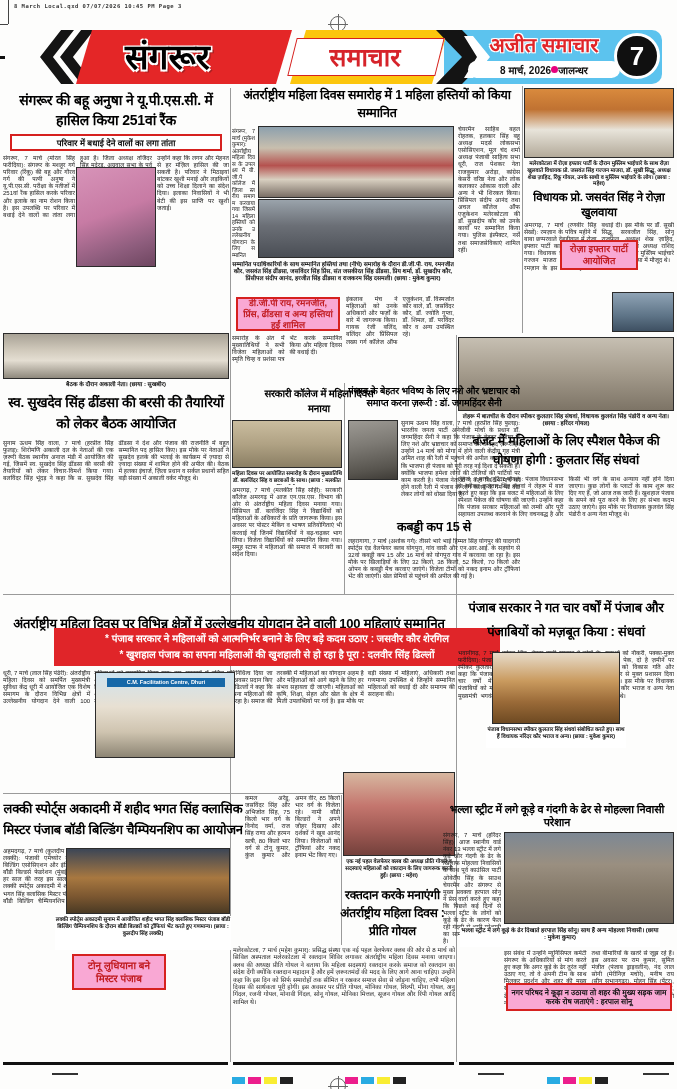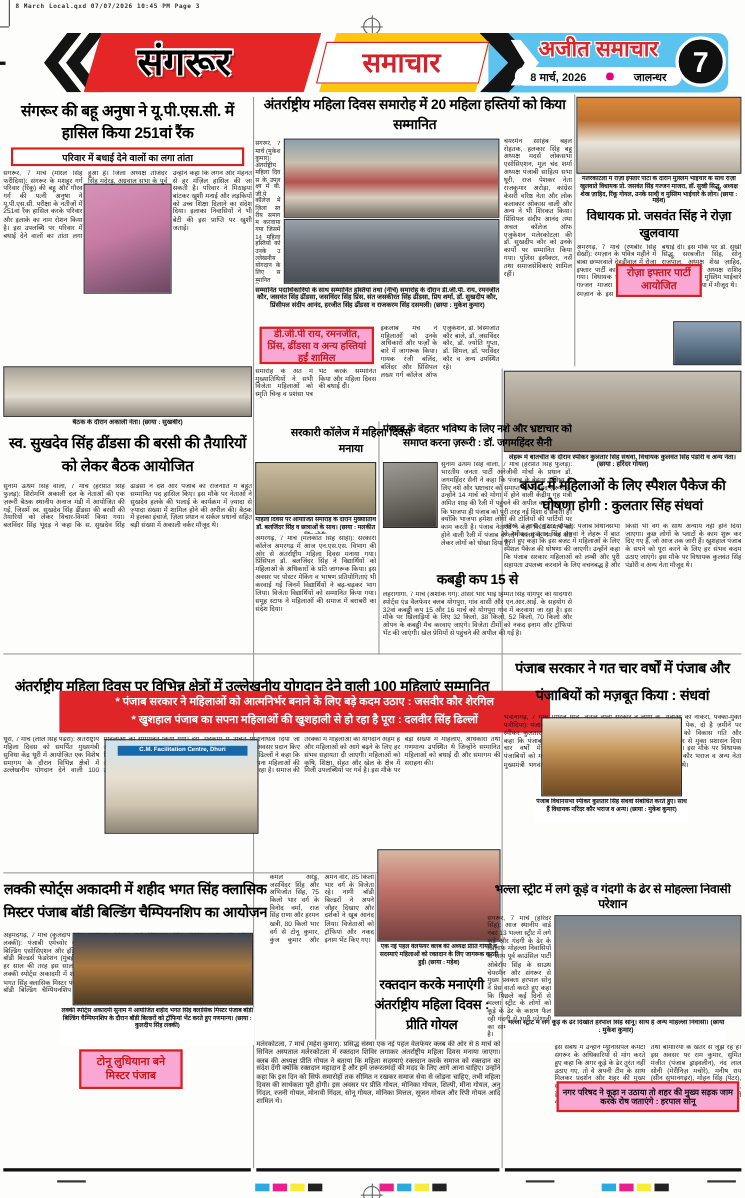--- a/index.html
+++ b/index.html
@@ -57,21 +57,21 @@
     font-size:35px;line-height:50px;font-weight:bold;color:#000;
     text-shadow:-1.5px -1.5px 0 #fff,1.5px -1.5px 0 #fff,-1.5px 1.5px 0 #fff,1.5px 1.5px 0 #fff,3px 3px 0 rgba(60,20,20,.35);}
   #mh .wband{position:absolute;left:252px;top:8px;width:148px;height:38px;background:#fff;
     border:1.5px solid #d6211f;transform:skewX(-14deg);box-sizing:border-box;}
   #mh .t-samachar{position:absolute;left:250px;top:8px;width:150px;text-align:center;
     font-size:25px;line-height:38px;font-weight:bold;color:#d6232a;}
   #mh .t-ajit{position:absolute;left:424px;top:1px;width:160px;text-align:center;
     font-size:20px;line-height:28px;font-weight:bold;color:#e02529;
     text-shadow:-1px -1px 0 #fff,1px -1px 0 #fff,-1px 1px 0 #fff,1px 1px 0 #fff;}
   #mh .pill{position:absolute;left:428px;top:31px;width:152px;height:17px;background:#fff;border-radius:9px;
-    display:flex;align-items:center;justify-content:center;gap:18px;font-size:10px;font-weight:bold;color:#111;}
+    display:flex;align-items:center;justify-content:center;gap:0;font-size:10px;font-weight:bold;color:#111;}
   #mh .dot{width:7px;height:7px;border-radius:50%;background:#e6007e;display:inline-block;}
   #mh .pgcircle{position:absolute;left:574px;top:3px;width:46px;height:46px;border-radius:50%;
     background:#101010;border:3px solid #fff;box-sizing:border-box;color:#fff;
     display:flex;align-items:center;justify-content:center;font-size:26px;font-weight:bold;}
   
   #printline{position:absolute;left:14px;top:3px;font-family:"DejaVu Sans Mono",monospace;
     font-size:5.5px;letter-spacing:.5px;color:#333;font-weight:bold;}
   .regcross{position:absolute;width:14px;height:14px;border:1px solid #666;border-radius:50%;}
   .regcross:before{content:"";position:absolute;left:50%;top:-3px;bottom:-3px;width:1px;background:#666;}
   .regcross:after{content:"";position:absolute;top:50%;left:-3px;right:-3px;height:1px;background:#666;}
@@ -121,21 +121,21 @@
 <div class="abs hl" style="left:3px;top:90px;width:226px;height:42px;font-size:14px;line-height:20px;">संगरूर की बहू अनुषा ने यू.पी.एस.सी. में हासिल किया 251वां रैंक</div>
 <div class="boxhead" style="left:10px;top:134px;width:212px;height:17px;font-size:8.5px;">परिवार में बधाई देने वालों का लगा तांता</div>
 <div class="abs bt c3" style="left:3px;top:155px;width:226px;height:174px;">संगरूर, 7 मार्च (मोरल सिंह फरीदिया): संगरूर के मशहूर गर्ग परिवार (रिंकू) की बहू और गौरव गर्ग की पत्नी अनुषा ने यू.पी.एस.सी. परीक्षा के नतीजों में 251वां रैंक हासिल करके परिवार और इलाके का नाम रोशन किया है। इस उपलब्धि पर परिवार में बधाई देने वालों का तांता लगा हुआ है। जिला अध्यक्ष तजिंदर सिंह मदेरड़ू, अग्रवाल सभा के पूर्व अध्यक्ष विजय गुप्ता, एस.सी. आयोग के सदस्य गुलजार सिंह बंगी, मार्किट कमेटी संगरूर के अध्यक्ष अमनदीप सिंह इत्यादि ने परिवार को बधाई दी। अनुषा ने अपनी सफलता का श्रेय अपने माता-पिता व गुरुजनों को दिया। उन्होंने कहा कि लगन और मेहनत से हर मंज़िल हासिल की जा सकती है। परिवार ने मिठाइयां बांटकर खुशी मनाई और लड़कियों को उच्च शिक्षा दिलाने का संदेश दिया। इलाका निवासियों ने भी बेटी की इस प्राप्ति पर खुशी जताई।</div>
 <div class="ph" style="left:76px;top:167px;width:80px;height:100px;background:linear-gradient(160deg,#d793b8 0%,#c77ba4 40%,#a express 0,#8e5d7d 75%,#6e4660 100%);background:linear-gradient(160deg,#d793b8 0%,#c77ba4 45%,#8e5d7d 78%,#6e4660 100%);"></div>
 
 <div class="ph" style="left:3px;top:333px;width:226px;height:46px;background:linear-gradient(180deg,#a8a296 0%,#cfc8ba 35%,#e4ded2 60%,#8f897d 100%);"></div>
 <div class="abs cap" style="left:3px;top:381px;width:226px;height:9px;">बैठक के दौरान अकाली नेता। (छाया : सुखबीर)</div>
 <div class="abs hl" style="left:3px;top:392px;width:226px;height:44px;font-size:13.5px;line-height:21px;">स्व. सुखदेव सिंह ढींडसा की बरसी की तैयारियों को लेकर बैठक आयोजित</div>
 <div class="abs bt c2" style="left:3px;top:440px;width:226px;height:152px;">सुनाम ऊधम सिंह वाला, 7 मार्च (हरप्रीत सिंह फुलड़): शिरोमणि अकाली दल के नेताओं की एक ज़रूरी बैठक स्थानीय अनाज मंडी में आयोजित की गई, जिसमें स्व. सुखदेव सिंह ढींडसा की बरसी की तैयारियों को लेकर विचार-विमर्श किया गया। बलविंदर सिंह भूंदड़ ने कहा कि स. सुखदेव सिंह ढींडसा ने देश और पंजाब की राजनीति में बहुत सम्मानित पद हासिल किए। इस मौके पर नेताओं ने सुखदेव हलके की भलाई के कार्यक्रम में ज़्यादा से ज़्यादा संख्या में शामिल होने की अपील की। बैठक में हलका इंचार्ज, ज़िला प्रधान व सर्कल प्रधानों सहित बड़ी संख्या में अकाली वर्कर मौजूद थे।</div>
 
-<div class="abs hl" style="left:232px;top:86px;width:290px;height:38px;font-size:12.5px;line-height:18px;">अंतर्राष्ट्रीय महिला दिवस समारोह में 20 महिला हस्तियों को किया सम्मानित</div>
+<div class="abs hl" style="left:232px;top:86px;width:290px;height:38px;font-size:12.5px;line-height:18px;">अंतर्राष्ट्रीय महिला दिवस समारोह में 1 महिला हस्तियों को किया सम्मानित</div>
 <div class="abs bt brk" style="left:232px;top:128px;width:23px;height:130px;font-size:5.5px;line-height:6.5px;">संगरूर, 7 मार्च (मुकेश कुमार): अंतर्राष्ट्रीय महिला दिवस के उपलक्ष्य में बी.जी.पे कॉलेज में ज़िला स्तरीय समागम करवाया गया जिसमें 14 महिला हस्तियों को उनके उल्लेखनीय योगदान के लिए सम्मानित किया गया।</div>
 <div class="ph" style="left:258px;top:126px;width:196px;height:72px;background:linear-gradient(180deg,#8da0ad 0%,#c8bfae 30%,#b5524f 55%,#d8cfc0 75%,#7a6f66 100%);"></div>
 <div class="ph" style="left:258px;top:199px;width:196px;height:59px;background:linear-gradient(180deg,#9aa3ab 0%,#6b6f76 45%,#4a4e55 100%);"></div>
 <div class="abs cap" style="left:232px;top:261px;width:222px;height:32px;">सम्मानित पदाधिकारियों के साथ सम्मानित हस्तियां तथा (नीचे) समारोह के दौरान डी.जी.पी. राय, रमनजीत कौर, जसवंत सिंह ढींडसा, जसविंदर सिंह प्रिंस, संत जसकीरत सिंह ढींडसा, प्रिय शर्मा, डॉ. सुखदीप कौर, प्रिंसीपल संदीप आनंद, हरजीत सिंह ढींडसा व राजकरम सिंह दसमली। (छाया : मुकेश कुमार)</div>
 <div class="abs bt" style="left:458px;top:126px;width:62px;height:205px;">चेयरमैन साहिब बहल रोहतक, हलकार सिंह बहु अध्यक्ष मदर्स लोकसभा एसोसिएशन, मूल चंद शर्मा अध्यक्ष पंजाबी साहित्य सभा धूरी, राज पेशकर नेता राजकुमार अरोड़ा, कांग्रेस केसरी वरिष्ठ नेता और लोक कलाकार ओकास वाली और अन्य ने भी शिरकत किया। प्रिंसिपल संदीप आनंद तथा अचल कॉलेज ऑफ एजुकेशन मलेरकोटला की डॉ. सुखदीप कौर को उनके कार्यों पर सम्मानित किया गया। पुलिस इंस्पैक्टर, नर्सें तथा समाजसेविकाएं शामिल रहीं।</div>
 <div class="redbox" style="left:236px;top:297px;width:104px;height:34px;font-size:9px;line-height:11px;">डी.जी.पी राय, रमनजीत, प्रिंस, ढींडसा व अन्य हस्तियां हुईं शामिल</div>
 <div class="abs bt c2" style="left:346px;top:296px;width:108px;height:86px;">इंकलाब मंच ने महिलाओं को उनके अधिकारों और फर्ज़ों के बारे में जागरूक किया। गायक रंजी बलिंद, बलिंदर और प्रिंसिपल लख्य गर्ग कॉलेज ऑफ एजुकेशन, डॉ. विस्मजोत कौर बाले, डॉ. जसविंदर कौर, डॉ. ज्योति गुप्ता, डॉ. शिमल, डॉ. परविंदर कौर व अन्य उपस्थित रहे।</div>
 <div class="abs bt c2" style="left:232px;top:335px;width:110px;height:47px;">समारोह के अंत में मुख्यातिथियों ने सभी विजेता महिलाओं को स्मृति चिन्ह व प्रशंसा पत्र भेंट करके सम्मानित किया और महिला दिवस की बधाई दी।</div>
 
 <div class="ph" style="left:524px;top:88px;width:150px;height:70px;background:linear-gradient(180deg,#d98a3d 0%,#c07232 30%,#e8e4da 60%,#b3aa9a 100%);"></div>

